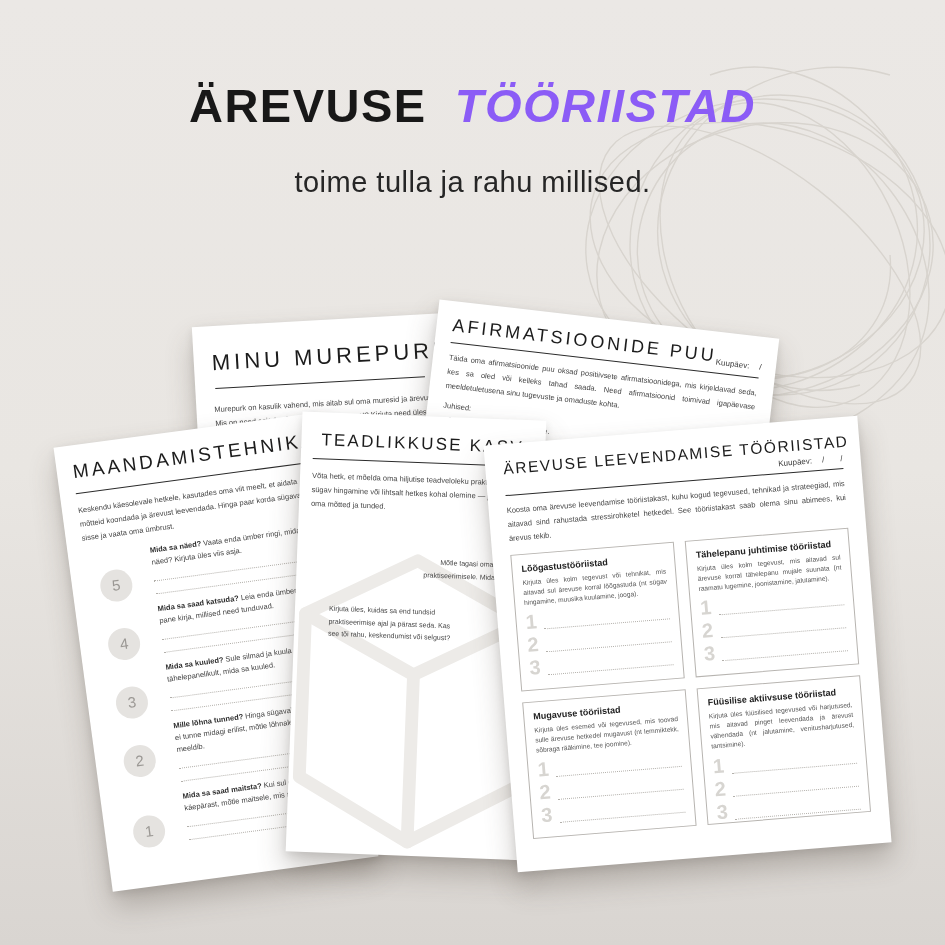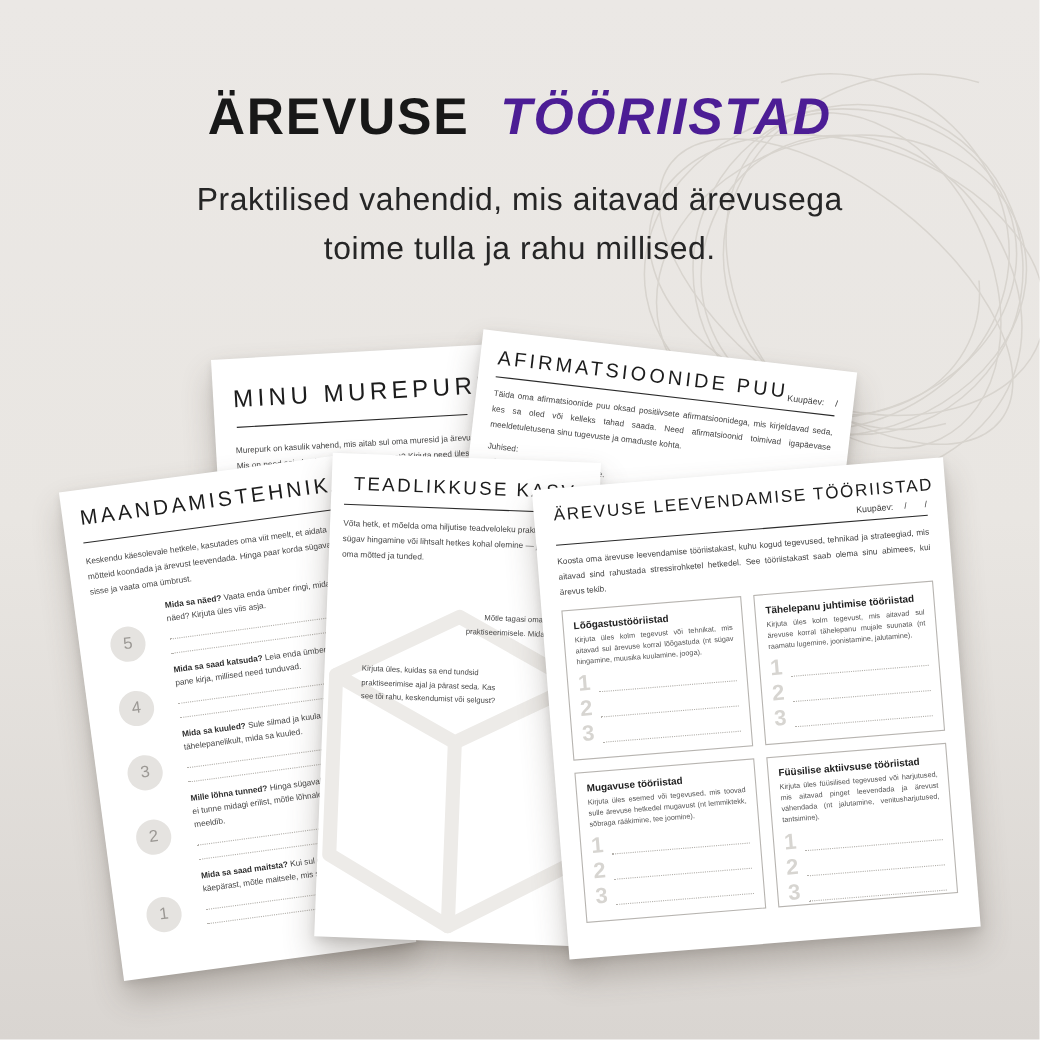--- a/index.html
+++ b/index.html
@@ -10,21 +10,21 @@
     position:relative;
   }
   .stage{position:absolute;inset:0;overflow:hidden;}
 
   
   .scribble{position:absolute;top:15px;right:-45px;width:430px;height:510px;z-index:0;}
 
   
   .header{position:absolute;top:78px;left:0;width:100%;text-align:center;z-index:1;}
   .main-title{font-size:47px;font-weight:800;letter-spacing:1.5px;color:#181818;margin:0 0 28px 0;}
-  .main-title .green{color:#4c1d95;font-style:italic;margin-left:28px;}
+  .main-title .green{color:#8b5cf6;font-style:italic;margin-left:28px;}
   .subtitle{font-size:29px;font-weight:400;color:#262626;line-height:1.5;letter-spacing:0.5px;}
 
   
   .sheet{
     position:absolute;background:#ffffff;
     box-shadow:0 16px 28px rgba(80,70,60,.30), 0 3px 8px rgba(0,0,0,.10);
     color:#3a3a3a;overflow:hidden;
   }
   .ws-title{font-weight:400;color:#1c1c1c;white-space:nowrap;}
   .rule{border-top:1.6px solid #2b2b2b;}
@@ -94,21 +94,20 @@
       <ellipse cx="195" cy="225" rx="140" ry="170" transform="rotate(80 195 225)"></ellipse>
       <path d="M60,380 C140,470 320,430 360,330 C400,230 300,90 180,110 C80,128 40,260 120,330 C200,400 340,350 330,240"></path>
       <path d="M150,60 C260,20 390,140 350,260 C315,365 160,420 90,330"></path>
       <path d="M330,60 C230,30 120,90 100,190 C80,300 190,400 300,370"></path>
     </g>
   </svg>
 
   <div class="header">
     <h1 class="main-title"><span>ÄREVUSE</span><span class="green">TÖÖRIISTAD</span></h1>
     <div class="subtitle">
-      <div>Praktilised vahendid, mis aitavad ärevusega</div>
       <div>toime tulla ja rahu millised.</div>
     </div>
   </div>
 
   <div class="sheet" id="ws-murepurk">
     <div class="ws-title">MINU MUREPURK</div>
     <div class="rule"></div>
     <div class="tiny">
       <div style="white-space:nowrap;">Murepurk on kasulik vahend, mis aitab sul oma muresid ja ärevust hallata.</div>
       <div style="white-space:nowrap;">Mis on need asjad, mis tekitavad sinus muret? Kirjuta need üles.</div>

